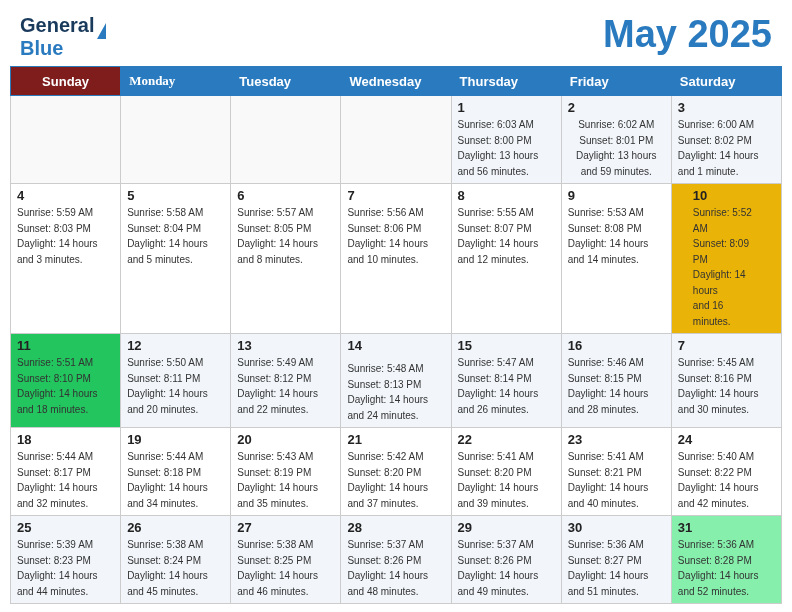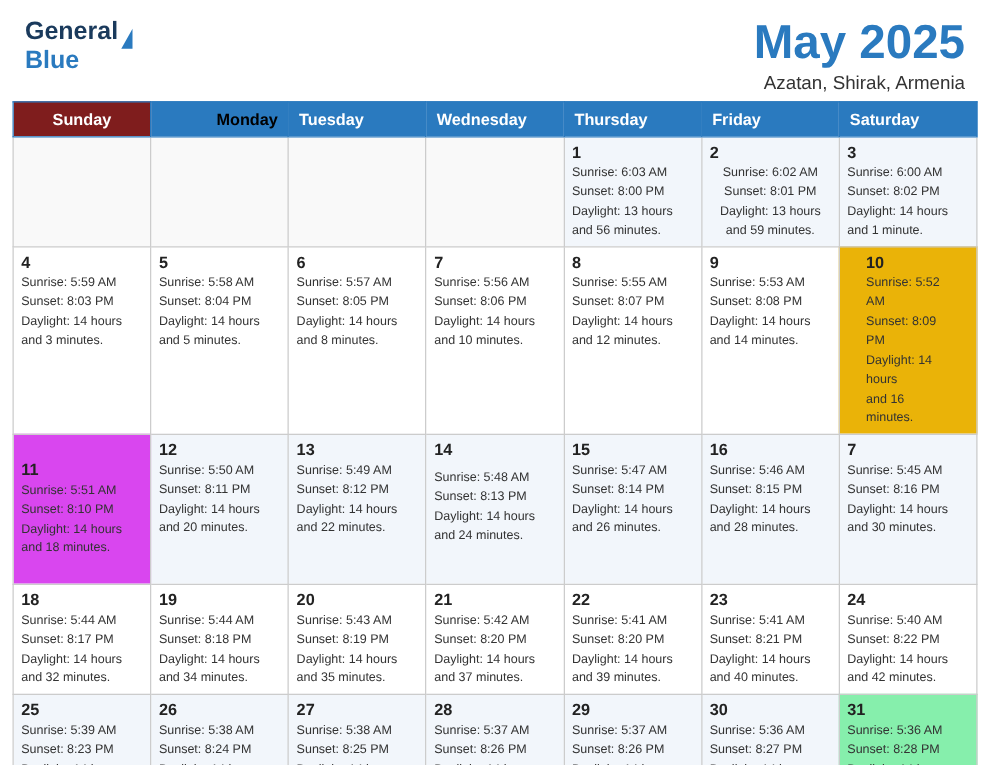--- a/index.html
+++ b/index.html
@@ -11,30 +11,29 @@
 
 <div style="display:flex; justify-content:space-between; align-items:flex-start; padding:14px 20px 6px 20px;">
   <div style="display:flex; align-items:center;">
     <div style="font-size:20px; font-weight:bold; color:#1a3a5c; line-height:1.15;">
       <span style="color:#1a3a5c;">General</span><span style="display:inline-block; width:0; height:0; border-left:9px solid transparent; border-bottom:16px solid #2a7abf; margin-left:3px; margin-bottom:-2px; vertical-align:bottom;"></span><br>
       <span style="color:#2a7abf;">Blue</span>
     </div>
   </div>
   <div style="text-align:right;">
     <div style="font-size:38px; color:#2a7abf; font-weight:bold; line-height:1.1;">May 2025</div>
-    <div style="font-size:15px; color:#333; margin-top:2px;">Azatan, Shirak, Armenia</div>
   </div>
 </div>
 
 <div class="table-wrap" style="padding:0 10px 10px 10px;">
   <table style="width:100%; border-collapse:collapse;">
     <thead>
       <tr>
       <th style="background: #7f1d1d; color: rgb(255, 255, 255); text-align: center; padding: 6px 8px; font-size: 13px; border: 1px solid rgb(42, 122, 191);">Sunday</th>
-          <th style="background: rgb(42, 122, 191); color: #000000; text-align: right; padding: 6px 8px; font-size: 13px; border: 1px solid rgb(42, 122, 191);">Monday</th>
+          <th style="background: rgb(42, 122, 191); color: #ffffff; text-align: left; padding: 6px 8px; font-size: 13px; border: 1px solid rgb(42, 122, 191); font-family: Liberation Serif, serif;">Monday</th>
           <th style="background: rgb(42, 122, 191); color: rgb(255, 255, 255); text-align: left; padding: 6px 8px; font-size: 13px; border: 1px solid rgb(42, 122, 191);">Tuesday</th>
           <th style="background: rgb(42, 122, 191); color: rgb(255, 255, 255); text-align: left; padding: 6px 8px; font-size: 13px; border: 1px solid rgb(42, 122, 191);">Wednesday</th>
           <th style="background: rgb(42, 122, 191); color: rgb(255, 255, 255); text-align: left; padding: 6px 8px; font-size: 13px; border: 1px solid rgb(42, 122, 191);">Thursday</th>
           <th style="background: rgb(42, 122, 191); color: rgb(255, 255, 255); text-align: left; padding: 6px 8px; font-size: 13px; border: 1px solid rgb(42, 122, 191);">Friday</th>
           <th style="background: rgb(42, 122, 191); color: rgb(255, 255, 255); text-align: left; padding: 6px 8px; font-size: 13px; border: 1px solid rgb(42, 122, 191);">Saturday</th>
         </tr>
     </thead>
     <tbody id="calendar-body">
     <tr>
           <td style="border: 1px solid rgb(204, 204, 204); vertical-align: top; padding: 4px 6px; width: 110px; min-height: 82px; background: rgb(249, 249, 249);"></td>
@@ -108,21 +107,21 @@
           </td>
           <td style="border: 1px solid rgb(204, 204, 204); vertical-align: top; padding: 4px 21px; width: 110px; min-height: 82px; background: #eab308;">
             <span style="font-size: 13px; font-weight: bold; color: rgb(34, 34, 34); display: block; margin-bottom: 2px;">10</span>
             <div style="font-size: 10px; color: rgb(51, 51, 51); line-height: 1.55; white-space: pre-line;">Sunrise: 5:52 AM
 Sunset: 8:09 PM
 Daylight: 14 hours
 and 16 minutes.</div>
           </td>
         </tr>
         <tr>
-          <td style="border: 1px solid rgb(204, 204, 204); vertical-align: top; padding: 20px 6px; width: 110px; min-height: 82px; background: #d946ef;">
+          <td style="border: 1px solid rgb(204, 204, 204); vertical-align: top; padding: 4px 6px; width: 110px; min-height: 82px; background: #22c55e;">
             <span style="font-size: 13px; font-weight: bold; color: rgb(34, 34, 34); display: block; margin-bottom: 2px;">11</span>
             <div style="font-size: 10px; color: rgb(51, 51, 51); line-height: 1.55; white-space: pre-line;">Sunrise: 5:51 AM
 Sunset: 8:10 PM
 Daylight: 14 hours
 and 18 minutes.</div>
           </td>
           <td style="border: 1px solid rgb(204, 204, 204); vertical-align: top; padding: 4px 6px; width: 110px; min-height: 82px; background: rgb(242, 246, 251);">
             <span style="font-size: 13px; font-weight: bold; color: rgb(34, 34, 34); display: block; margin-bottom: 2px;">12</span>
             <div style="font-size: 10px; color: rgb(51, 51, 51); line-height: 1.55; white-space: pre-line;">Sunrise: 5:50 AM
 Sunset: 8:11 PM

